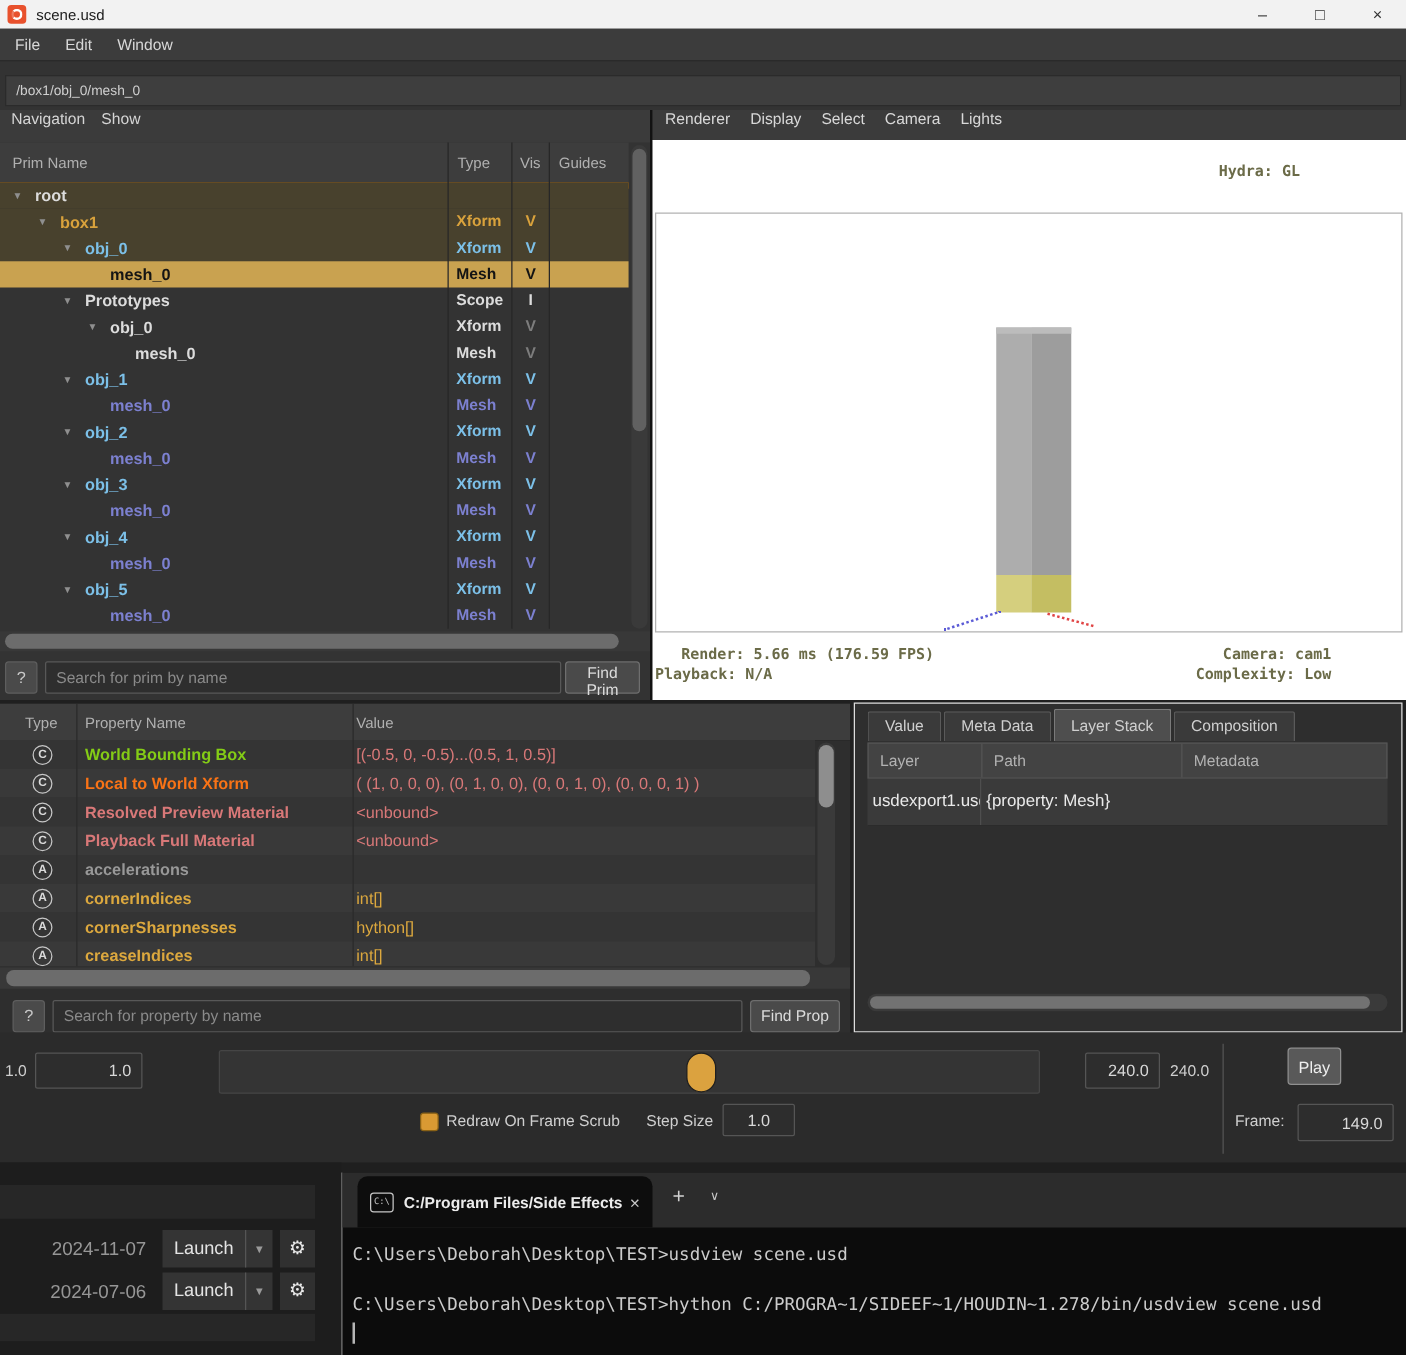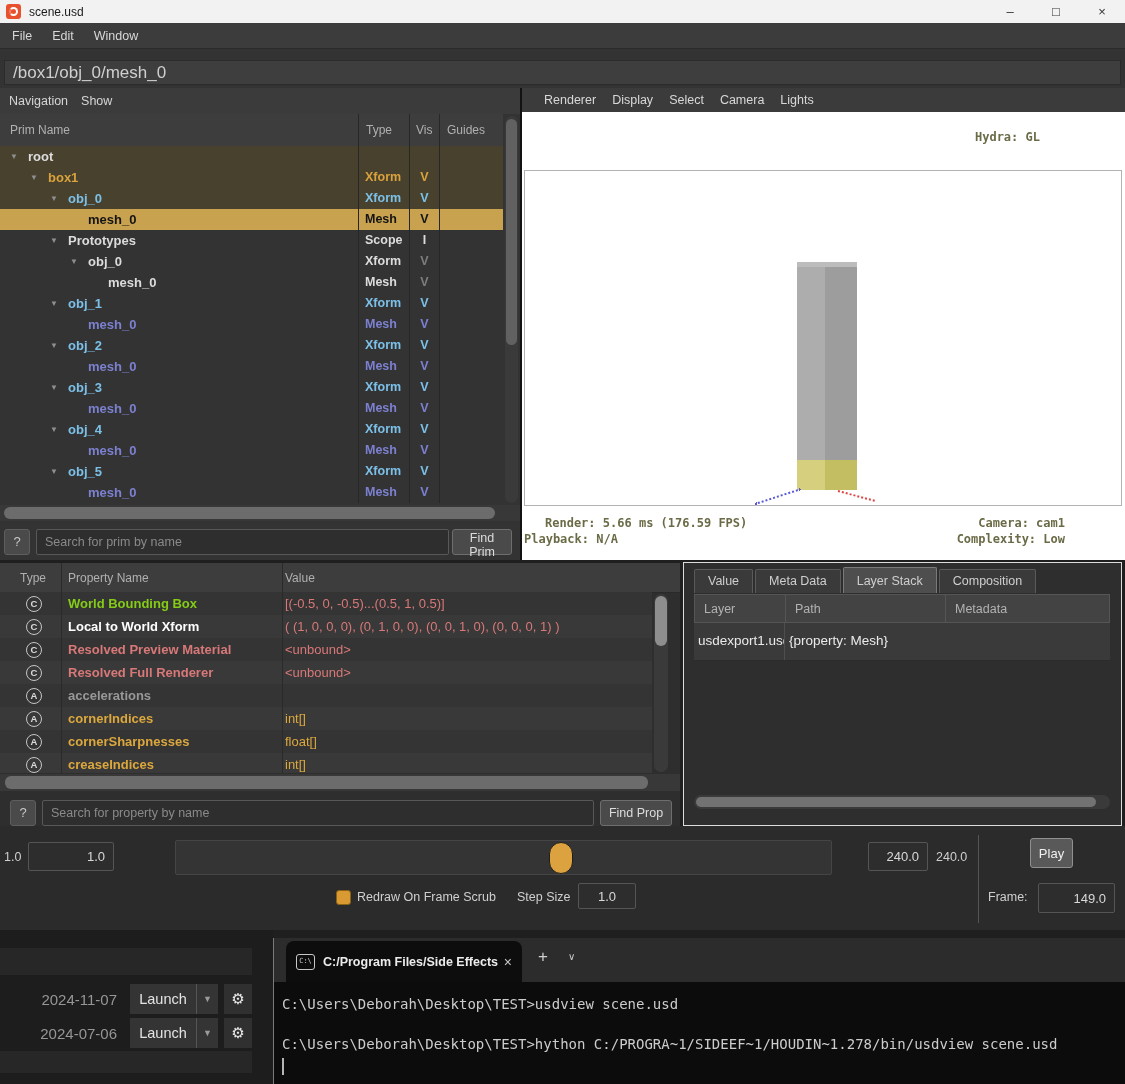--- a/index.html
+++ b/index.html
@@ -11,25 +11,25 @@
   #app-icon{width:15px;height:15px;margin-left:6px;background:#e8512d;border-radius:3px;position:relative;flex:none;}
   #app-icon::after{content:'';position:absolute;inset:3px;border:2px solid #fff;border-left-color:rgba(255,255,255,.25);border-radius:50%;}
   #title-text{margin-left:8px;font-size:12px;color:#1a1a1a;}
   #win-btns{margin-left:auto;display:flex;height:100%;}
   .win-btn{width:46px;height:100%;display:flex;align-items:center;justify-content:center;color:#333;font-size:13px;}
 
   
   #menubar{position:absolute;left:0;top:23px;width:100%;height:26px;background:#3c3c3c;display:flex;align-items:center;padding-left:2px;box-sizing:border-box;border-bottom:1px solid #2a2a2a;}
   .menu-item{color:#d8d8d8;font-size:12.5px;padding:0 10px;}
   #pathrow{position:absolute;left:0;top:49px;width:100%;height:39px;background:#333;}
-  #path-field{position:absolute;left:4px;right:4px;top:11px;height:25px;background:#3e3e3e;border:1px solid #2b2b2b;color:#cfcfcf;font-size:17px;line-height:24px;padding-left:8px;box-sizing:border-box;}
+  #path-field{position:absolute;left:4px;right:4px;top:11px;height:25px;background:#3e3e3e;border:1px solid #2b2b2b;color:#cfcfcf;font-size:11px;line-height:24px;padding-left:8px;box-sizing:border-box;}
 
   
   #browser{position:absolute;left:0;top:88px;width:520px;height:472px;background:#333;}
-  #browser-tabs{height:26px;background:#3b3b3b;display:flex;align-items:center;padding-left:9px;}
+  #browser-tabs{height:26px;background:#3b3b3b;display:flex;padding-left:9px;}
   #browser-tabs .menu-item{padding:0 13px 0 0;font-size:12.5px;color:#d5d5d5;}
   #tree-header{position:absolute;top:26px;left:0;width:503px;height:32px;background:#3d3d3d;border-bottom:5px solid #a16207;}
   .th{position:absolute;top:9px;color:#b0b0b0;font-size:12px;}
   #tree-grid{position:absolute;top:26px;left:0;width:503px;height:389px;pointer-events:none;z-index:5;}
   #tree-grid .vl{position:absolute;top:0;bottom:0;width:1px;background:#272727;}
   #tree-body{position:absolute;top:58px;left:0;width:503px;height:357px;overflow:hidden;}
   .trow{position:relative;height:21px;}
   .trow.bg-anc{background:#48412d;}
   .trow.bg-sel{background:#c9a250;}
   .t-exp{position:absolute;top:6px;font-size:8px;color:#8f8f8f;}
@@ -41,21 +41,21 @@
   #tree-hscroll{position:absolute;left:0;top:417px;width:520px;height:16px;background:#383838;}
   #tree-hscroll .thumb{position:absolute;left:4px;top:2px;width:491px;height:12px;background:#6c6c6c;border-radius:6px;}
   .search-row .help-btn{position:absolute;width:26px;height:26px;background:#4a4a4a;border:1px solid #5e5e5e;border-radius:3px;color:#c8c8c8;font-size:13px;text-align:center;line-height:24px;box-sizing:border-box;}
   .search-input{position:absolute;background:#2e2e2e;border:1px solid #585858;border-radius:2px;color:#b5b5b5;font-size:12.5px;height:26px;padding:0 8px;box-sizing:border-box;outline:none;}
   .search-input::placeholder{color:#8a8a8a;}
   .find-btn{position:absolute;height:26px;background:#4a4a4a;border:1px solid #6e6e6e;border-radius:3px;color:#dcdcdc;font-size:12.5px;}
 
   
   #vsep1{position:absolute;left:520px;top:88px;width:2px;height:472px;background:#121212;}
   #viewport{position:absolute;left:522px;top:88px;width:603px;height:472px;}
-  #vp-menubar{height:24px;background:#3b3b3b;display:flex;align-items:center;padding-left:14px;border-bottom:1px solid #2a2a2a;}
+  #vp-menubar{height:24px;background:#3b3b3b;display:flex;align-items:flex-start;padding-left:2px;border-bottom:1px solid #2a2a2a;}
   #vp-menubar .menu-item{padding:0 8px;font-size:12.5px;}
   #vp-canvas{position:absolute;top:24px;left:0;right:0;bottom:0;background:#fff;overflow:hidden;}
   #vp-frame{position:absolute;left:2px;right:3px;top:58px;height:334px;border:1px solid #b2b2b2;}
   .hud{position:absolute;font-family:"DejaVu Sans Mono",monospace;font-weight:bold;font-size:12px;color:#6b6b48;white-space:pre;}
   .face{position:absolute;}
 
   
   #props{position:absolute;left:0;top:563px;width:680px;height:269px;background:#2e2e2e;}
   #prop-header{position:absolute;left:0;top:0;width:680px;height:29px;background:#3d3d3d;border-bottom:1px solid #292929;}
   #prop-header .th{top:8px;}
@@ -306,46 +306,46 @@
       <span class="th" style="left:285px">Value</span>
     </div>
     <div id="prop-rows">
         <div class="prow">
           <span class="p-icon">C</span>
           <span class="p-name" style="color: #84cc16;">World Bounding Box</span>
           <span class="p-value" style="color: rgb(216, 120, 120);">[(-0.5, 0, -0.5)...(0.5, 1, 0.5)]</span>
         </div>
         <div class="prow">
           <span class="p-icon">C</span>
-          <span class="p-name" style="color: #ffffff;">Local to World Xform</span>
+          <span class="p-name" style="color: #f97316;">Local to World Xform</span>
           <span class="p-value" style="color: rgb(216, 120, 120);">( (1, 0, 0, 0), (0, 1, 0, 0), (0, 0, 1, 0), (0, 0, 0, 1) )</span>
         </div>
         <div class="prow">
           <span class="p-icon">C</span>
           <span class="p-name" style="color: rgb(216, 120, 120);">Resolved Preview Material</span>
           <span class="p-value" style="color: rgb(216, 120, 120);">&lt;unbound&gt;</span>
         </div>
         <div class="prow">
           <span class="p-icon">C</span>
-          <span class="p-name" style="color: rgb(216, 120, 120);">Resolved Full Renderer</span>
+          <span class="p-name" style="color: rgb(216, 120, 120);">Playback Full Material</span>
           <span class="p-value" style="color: rgb(216, 120, 120);">&lt;unbound&gt;</span>
         </div>
         <div class="prow">
           <span class="p-icon">A</span>
           <span class="p-name" style="color: rgb(152, 152, 152);">accelerations</span>
         </div>
         <div class="prow">
           <span class="p-icon">A</span>
           <span class="p-name" style="color: rgb(220, 168, 62);">cornerIndices</span>
           <span class="p-value" style="color: rgb(220, 168, 62);">int[]</span>
         </div>
         <div class="prow">
           <span class="p-icon">A</span>
           <span class="p-name" style="color: rgb(220, 168, 62);">cornerSharpnesses</span>
-          <span class="p-value" style="color: rgb(220, 168, 62);">float[]</span>
+          <span class="p-value" style="color: rgb(220, 168, 62);">hython[]</span>
         </div>
         <div class="prow">
           <span class="p-icon">A</span>
           <span class="p-name" style="color: rgb(220, 168, 62);">creaseIndices</span>
           <span class="p-value" style="color: rgb(220, 168, 62);">int[]</span>
         </div>
       </div>
     <div id="prop-grid">
       <div class="vl" style="left:61px"></div>
         <div class="vl" style="left:282px"></div>

